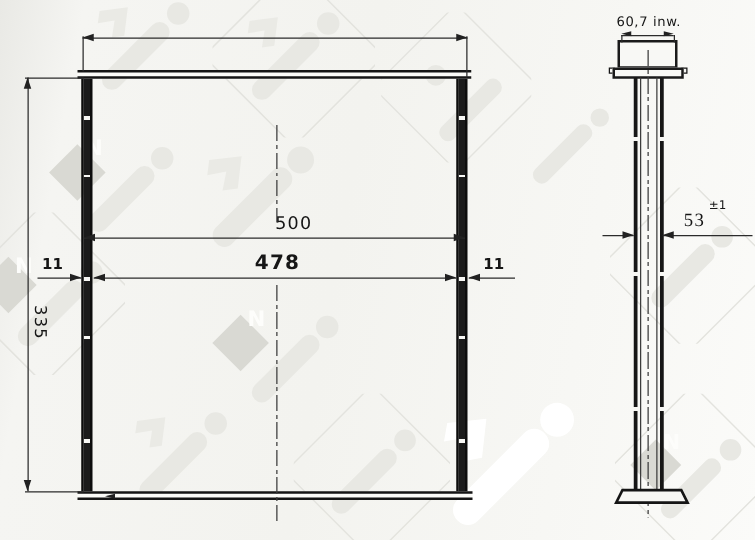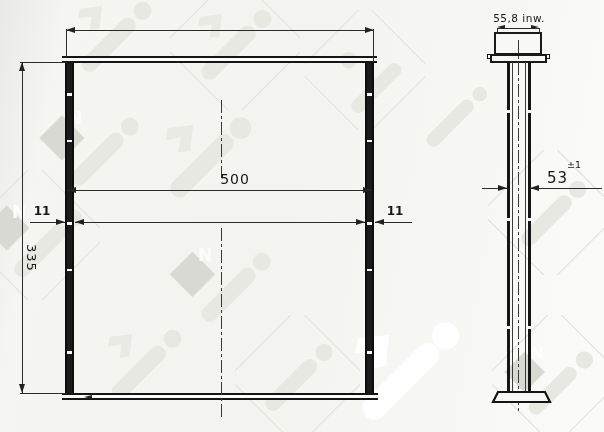--- a/index.html
+++ b/index.html
@@ -157,20 +157,21 @@
   <div class="ar ar-r" style="left:365px;top:27px;"></div>
 
   <div class="h" style="left:67px;top:190px;width:305px;"></div>
   <div class="ar ar-l" style="left:67px;top:187px;"></div>
   <div class="ar ar-r" style="left:363px;top:187px;"></div>
   <div class="lbl" style="left:205px;top:171px;width:60px;text-align:center;font-size:14px;letter-spacing:1px;">500</div>
 
   <div class="h" style="left:75px;top:222px;width:290px;"></div>
   <div class="ar ar-l" style="left:75px;top:219px;"></div>
   <div class="ar ar-r" style="left:356px;top:219px;"></div>
+  <div class="lbl" style="left:192px;top:200px;width:60px;text-align:center;font-size:16px;font-weight:bold;letter-spacing:1px;">478</div>
 
   <div class="h" style="left:30px;top:222px;width:35px;"></div>
   <div class="ar ar-r" style="left:56px;top:219px;"></div>
   <div class="lbl" style="left:30px;top:204px;width:24px;text-align:center;font-size:12px;font-weight:bold;">11</div>
 
   <div class="h" style="left:375px;top:222px;width:37px;"></div>
   <div class="ar ar-l" style="left:375px;top:219px;"></div>
   <div class="lbl" style="left:383px;top:204px;width:24px;text-align:center;font-size:12px;font-weight:bold;">11</div>
 
   <div class="h" style="left:20px;top:62px;width:47px;"></div>
@@ -184,32 +185,32 @@
 
   <div class="tab" style="left:487px;top:54px;"></div>
   <div class="tab" style="left:545px;top:54px;"></div>
   <div class="boxframe" style="left:490px;top:54px;width:57px;height:9px;border-width:2.5px;"></div>
 
   <div class="h" style="left:497px;top:28px;width:42px;"></div>
   <div class="v" style="left:497px;top:28px;height:6px;"></div>
   <div class="v" style="left:539px;top:28px;height:6px;"></div>
   <div class="ar ar-l" style="left:497px;top:25px;border-width:2.5px 8px 2.5px 0;"></div>
   <div class="ar ar-r" style="left:531px;top:25px;border-width:2.5px 0 2.5px 8px;"></div>
-  <div class="lbl" style="left:490px;top:12px;width:58px;text-align:center;font-size:10.5px;letter-spacing:0.5px;">55,8 inw.</div>
+  <div class="lbl" style="left:490px;top:12px;width:58px;text-align:center;font-size:10.5px;letter-spacing:0.5px;">60,7 inw.</div>
 
   <div class="col-line" style="left:507px;top:62px;height:330px;"></div>
   <div class="col-line" style="left:528px;top:62px;height:330px;"></div>
   <div class="col-line-in" style="left:512px;top:62px;height:330px;"></div>
   <div class="col-line-in" style="left:524.5px;top:62px;height:330px;"></div>
   <div class="cl" style="left:518px;top:40px;height:374px;"></div>
 
   <svg style="position:absolute;left:489px;top:389px;" width="66" height="18" viewBox="0 0 66 18">
     <polygon points="9,3 56,3 61,13 4,13" fill="#f7f7f4" stroke="#151515" stroke-width="2.2"></polygon>
   </svg>
 
   <div class="h" style="left:482px;top:188px;width:25px;"></div>
   <div class="h" style="left:530px;top:188px;width:72px;"></div>
   <div class="ar ar-r" style="left:498px;top:185px;"></div>
   <div class="ar ar-l" style="left:530px;top:185px;"></div>
-  <div class="lbl" style="left:547px;top:169px;font-size:15px;letter-spacing:1px;">53</div>
+  <div class="lbl" style="left:547px;top:169px;font-size:15px;letter-spacing:1px;font-family:Liberation Serif, serif;">53</div>
   <div class="lbl" style="left:567px;top:159px;font-size:9.5px;">±1</div>
 
 </div>
 
 </body></html>

